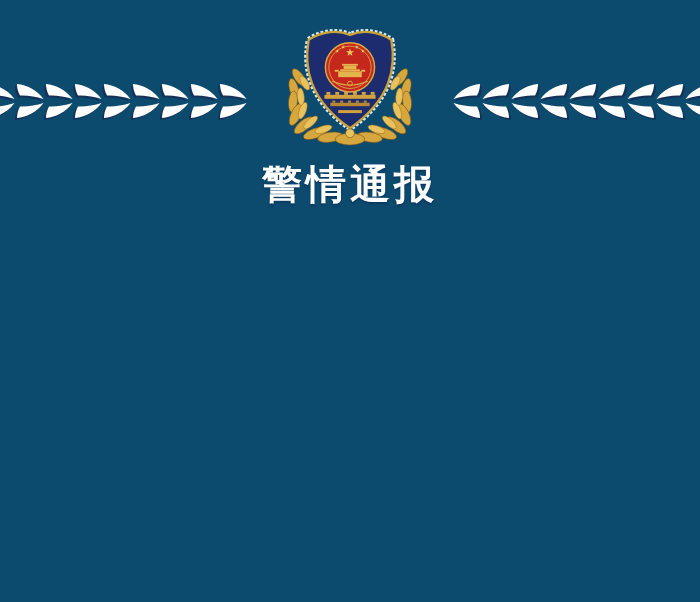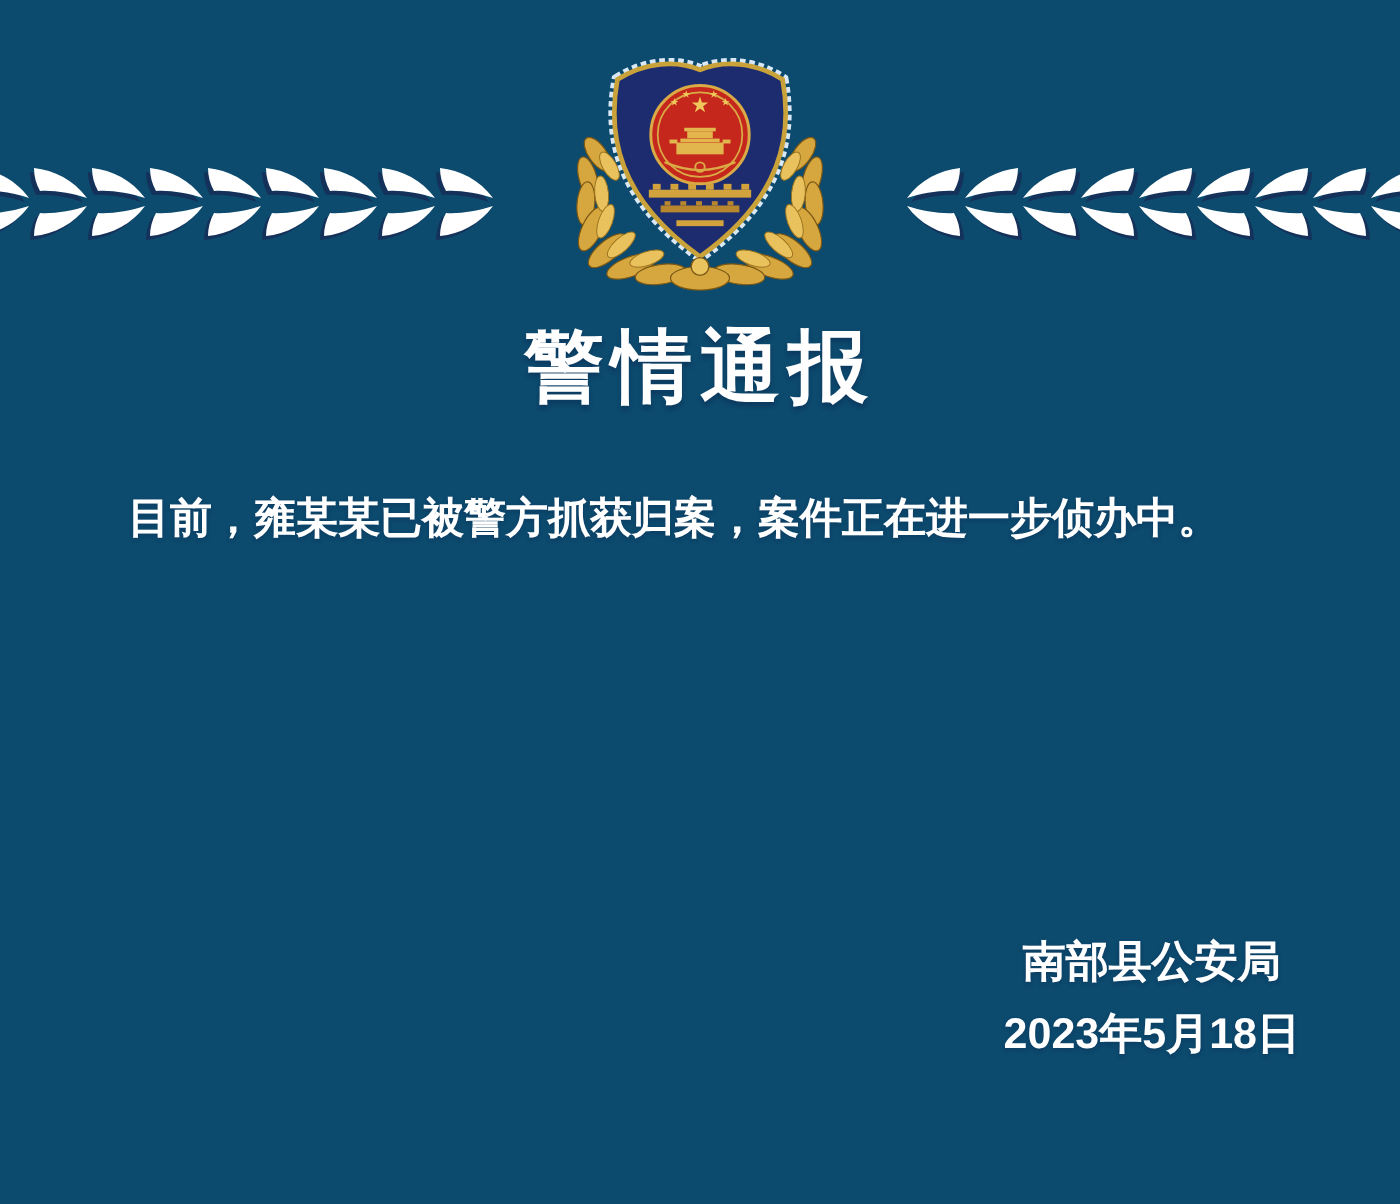--- a/index.html
+++ b/index.html
@@ -177,21 +177,16 @@
         <rect x="84" y="75.8" width="3" height="2.2"></rect>
       </g>
       <rect x="58" y="85.5" width="24" height="3" fill="#d2a23c"></rect>
     </g>
     <circle cx="70" cy="109" r="4.5" fill="#e8c35e" stroke="#7a5714" stroke-width="0.7"></circle>
   </svg>
 
   <h1 class="title">警情通报</h1>
 
   <div class="content">
-    <p>目前，雍某某已被警方抓获归案，案件正在进一步侦办中。</p>
   </div>
 
-  <div class="signature">
-    <div>南部县公安局</div>
-    <div>2023年5月18日</div>
-  </div>
 
 </div>
 
 </body></html>

